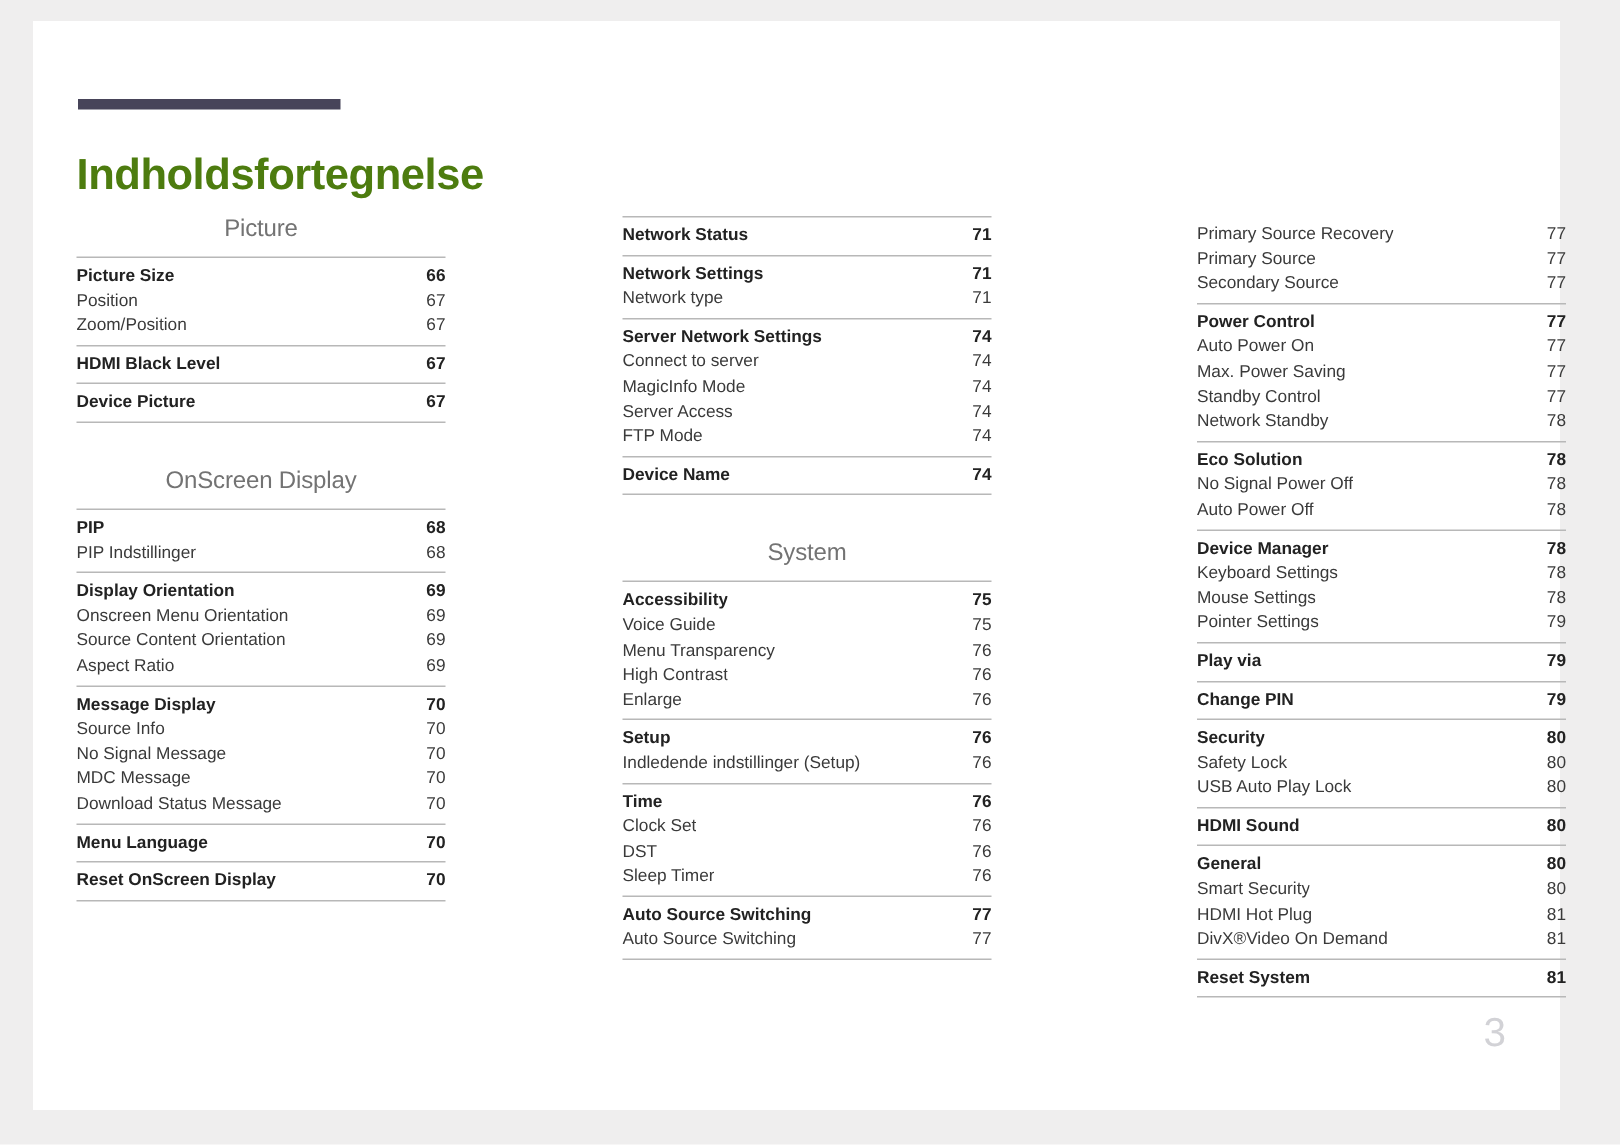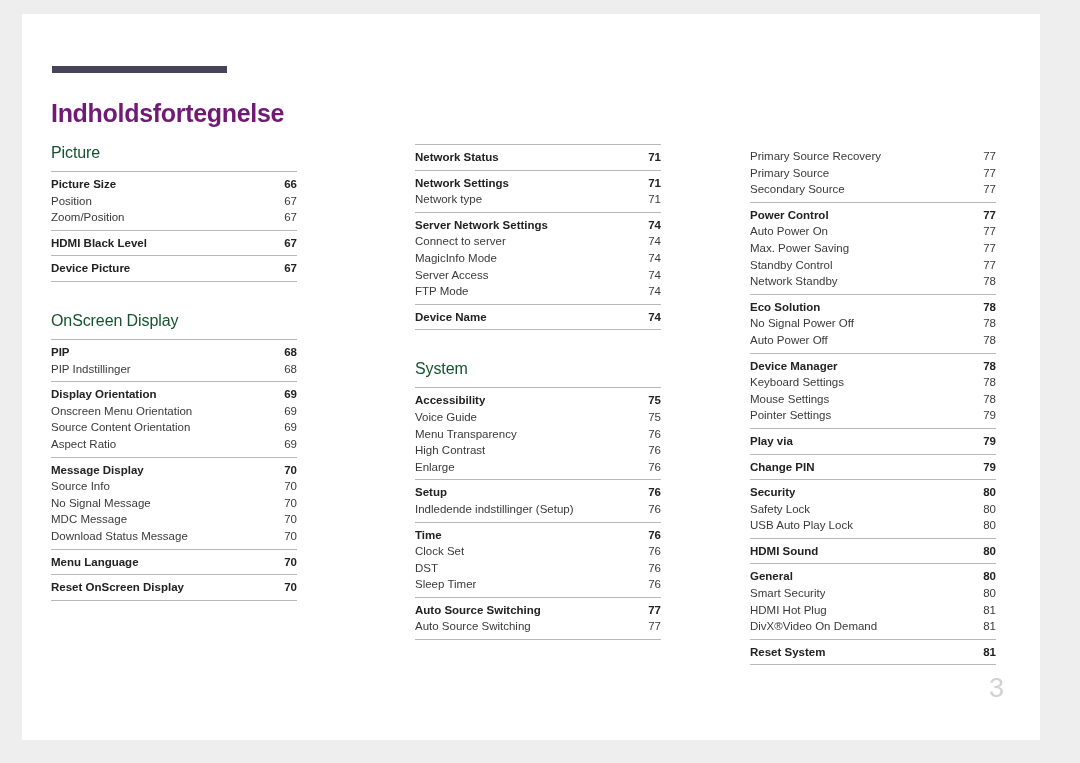--- a/index.html
+++ b/index.html
@@ -26,49 +26,50 @@
     left: 30px;
     top: 52px;
     width: 175px;
     height: 7px;
     background: #474459;
   }
   .page-title {
     position: absolute;
     left: 29px;
     top: 68px;
-    font-size: 25px;
+    font-size: 29px;
     font-weight: bold;
-    color: #701a75;
+    color: #4d7c0f;
     letter-spacing: -0.3px;
     white-space: nowrap;
   }
   .columns {
     position: absolute;
     left: 0;
     top: 0;
     width: 100%;
     height: 100%;
   }
   .column {
     position: absolute;
     top: 130px;
     width: 246px;
   }
   .col-1 { left: 29px; }
   .col-2 { left: 393px; }
-  .col-3 { left: 728px; }
+  .col-3 { left: 776px; }
 
   .section-heading {
     font-size: 16px;
-    color: #14532d;
+    color: #737373;
     font-weight: normal;
     margin: 0 0 9px 0;
     letter-spacing: -0.1px;
     white-space: nowrap;
+    text-align: center;
   }
   .section-heading.spacer-top {
     margin-top: 30px;
   }
   .group {
     border-top: 1px solid #b8b8b8;
     padding-top: 4px;
     padding-bottom: 4px;
   }
   .group.last {

